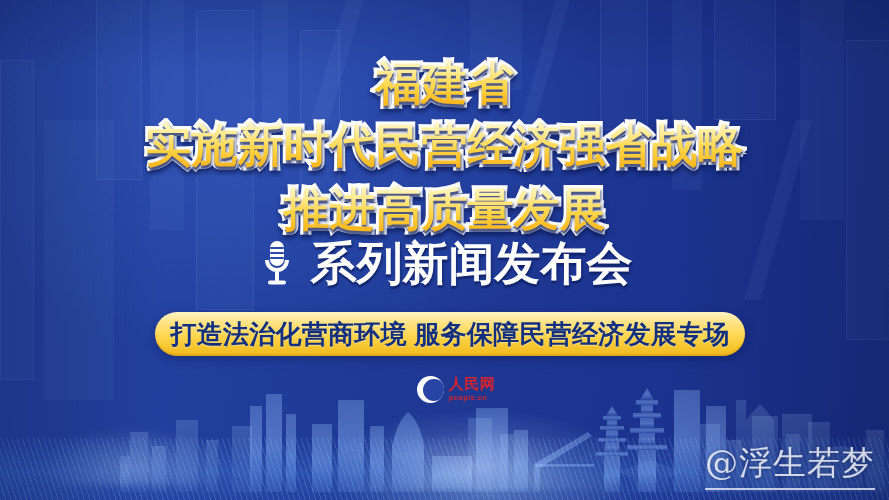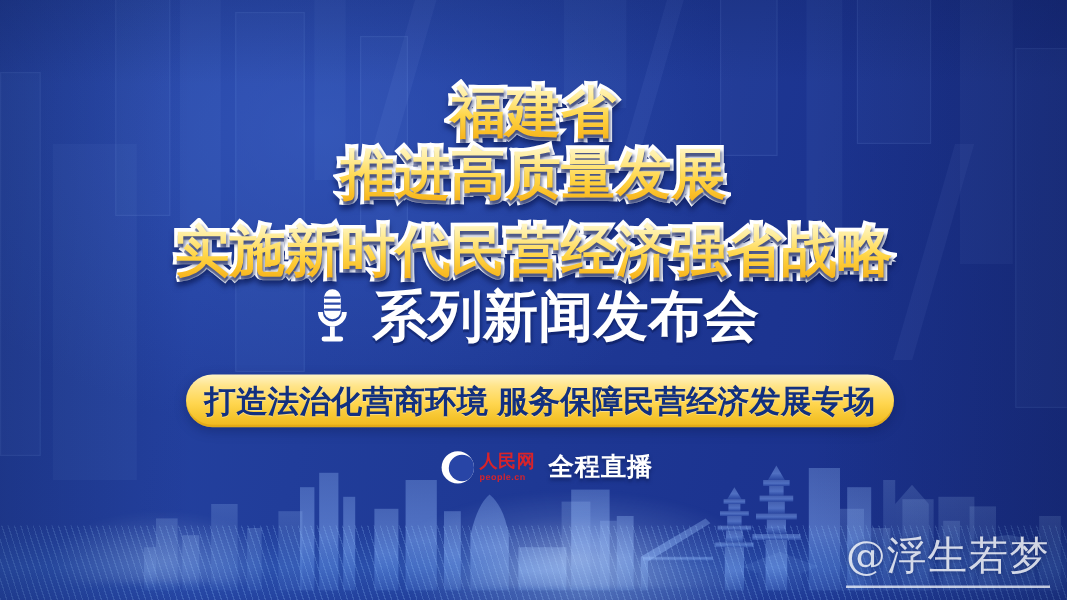--- a/index.html
+++ b/index.html
@@ -205,33 +205,33 @@
     </svg>
     <div class="ground"></div>
     <div class="glow"></div>
     <div class="glow2"></div>
   </div>
 
   <div class="vig"></div>
 
   <div class="stack">
 
-    <div class="goldwrap" style="top:12px;height:58px;margin-top:52px;">
+    <div class="goldwrap" style="top:2px;height:58px;margin-top:52px;">
       <div class="stroke" style="font-size:46px;line-height:58px;">福建省</div>
       <div class="goldtxt fill" style="font-size:46px;line-height:58px;">福建省</div>
     </div>
 
     <div class="goldwrap" style="height:58px;margin-top:6px;">
+      <div class="stroke" style="font-size:46px;line-height:58px;">实施新时代民营经济强省战略</div>
+      <div class="goldtxt fill" style="font-size:46px;line-height:58px;">实施新时代民营经济强省战略</div>
+    </div>
+
+    <div class="goldwrap" style="height:58px;margin-top:6px;">
       <div class="stroke" style="font-size:46px;line-height:58px;">推进高质量发展</div>
       <div class="goldtxt fill" style="font-size:46px;line-height:58px;">推进高质量发展</div>
-    </div>
-
-    <div class="goldwrap" style="height:58px;margin-top:6px;">
-      <div class="stroke" style="font-size:46px;line-height:58px;">实施新时代民营经济强省战略</div>
-      <div class="goldtxt fill" style="font-size:46px;line-height:58px;">实施新时代民营经济强省战略</div>
     </div>
   </div>
 
   <div class="microw" style="top:234px;height:58px;">
     <span style="display:inline-block;line-height:0;">
       <svg width="40" height="48" viewBox="0 0 40 48" aria-hidden="true">
         <g fill="#ffffff">
           <rect x="13" y="2" width="14" height="25" rx="7"></rect>
           <rect x="8.5" y="20" width="23" height="4.2" rx="2.1" opacity="0"></rect>
           <path d="M8 21 a12 12 0 0 0 24 0 h-4 a8 8 0 0 1 -16 0 z"></path>
@@ -253,18 +253,17 @@
   </div>
 
   <div class="logorow" style="top:372px;height:34px;">
     <span class="pdlogo">
       <span class="pdmark"></span>
       <span class="pdtext">
         <span class="pdcn">人民网</span>
         <span class="pden">people.cn</span>
       </span>
     </span>
-    <span class="live">全程直播</span>
   </div>
 
   <div class="wm" style="right:14px; bottom:10px;">@浮生若梦</div>
 
 </div>
 
 </body></html>

